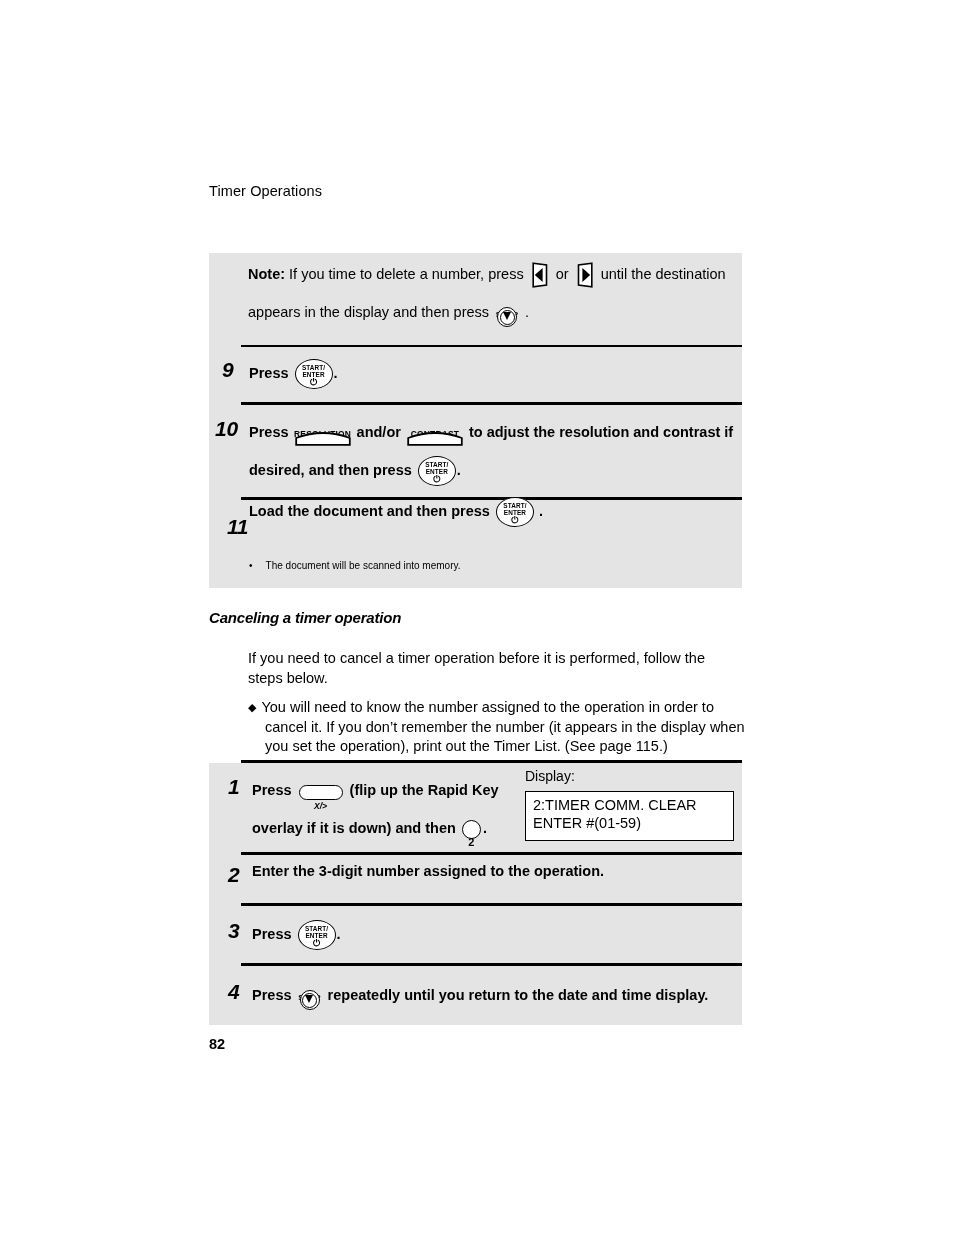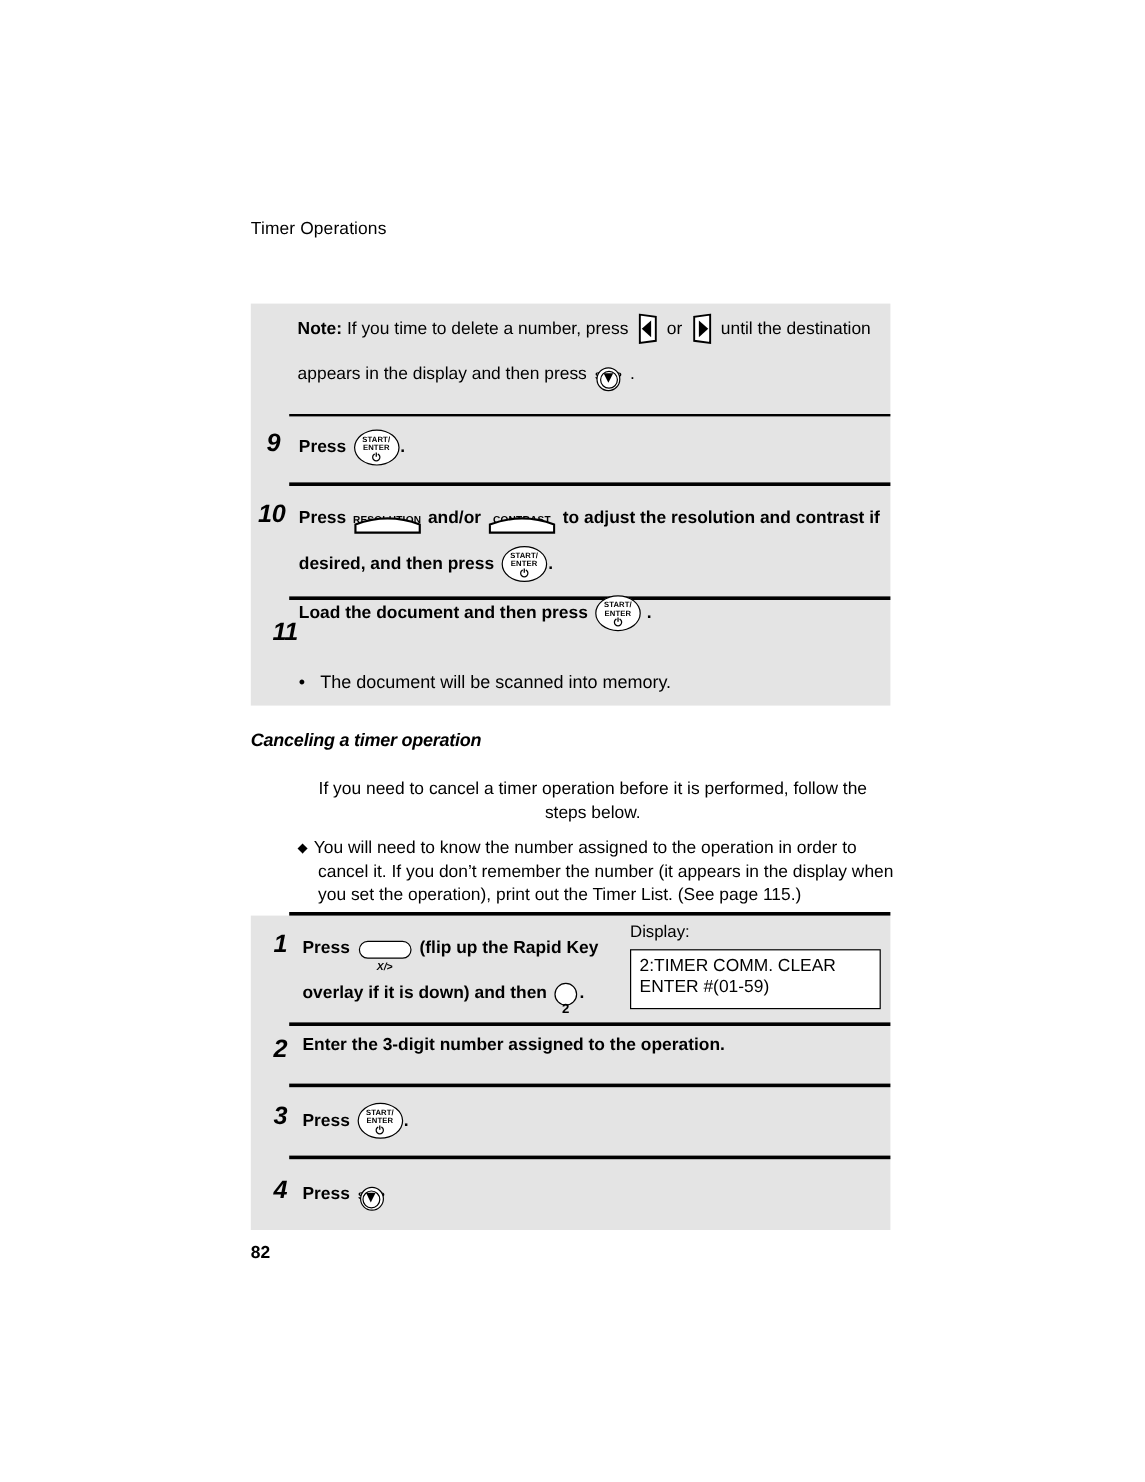--- a/index.html
+++ b/index.html
@@ -68,21 +68,21 @@
     line-height: 38px;
   }
   .note-body {
     position: absolute;
     font-size: 14.5px;
     line-height: 38px;
   }
 
   .bullet-line {
     position: absolute;
-    font-size: 15px;
+    font-size: 10px;
   }
   .bullet-dot {
     display: inline-block;
     width: 14px;
   }
 
   
   .section-head {
     position: absolute;
     left: 209px;
@@ -411,21 +411,21 @@
     <span>.</span>
   </div>
 
   <div class="bullet-line" style="left:249px; top:560px; width:470px;">
     <span class="bullet-dot">•</span>
     <span>The document will be scanned into memory.</span>
   </div>
 
   <div class="section-head">Canceling a timer operation</div>
 
-  <div class="body-para" style="top:649px;text-align:center;">If you need to cancel a timer operation before it is performed, follow the steps below.</div>
+  <div class="body-para" style="top:649px;">If you need to cancel a timer operation before it is performed, follow the steps below.</div>
 
   <div class="diamond-item" style="top:698px;">
     <span class="diamond">◆</span><span>You will need to know the number assigned to the operation in order to cancel it. If you don’t remember the number (it appears in the display when you set the operation), print out the Timer List. (See page 115.)</span>
   </div>
 
   <div class="panel panel-b"></div>
 
   <div class="rule rule-thick" style="top:760px;"></div>
 
   <div class="step-num" style="left:228px; top:775px;">1</div>
@@ -475,17 +475,18 @@
 
   <div class="step-num" style="left:228px; top:980px;">4</div>
   <div class="step-body" style="left:252px; top:976px; width:480px;">
     <span>Press</span>
     <span class="key key-stop">
       <span class="st-label">STOP</span>
       <span class="st-ring"></span>
       <span class="st-ring2"></span>
       <span class="st-tri"></span>
     </span>
+    <span>repeatedly until you return to the date and time display.</span>
   </div>
 
   <div class="page-number">82</div>
 
 </div>
 
 </body></html>

